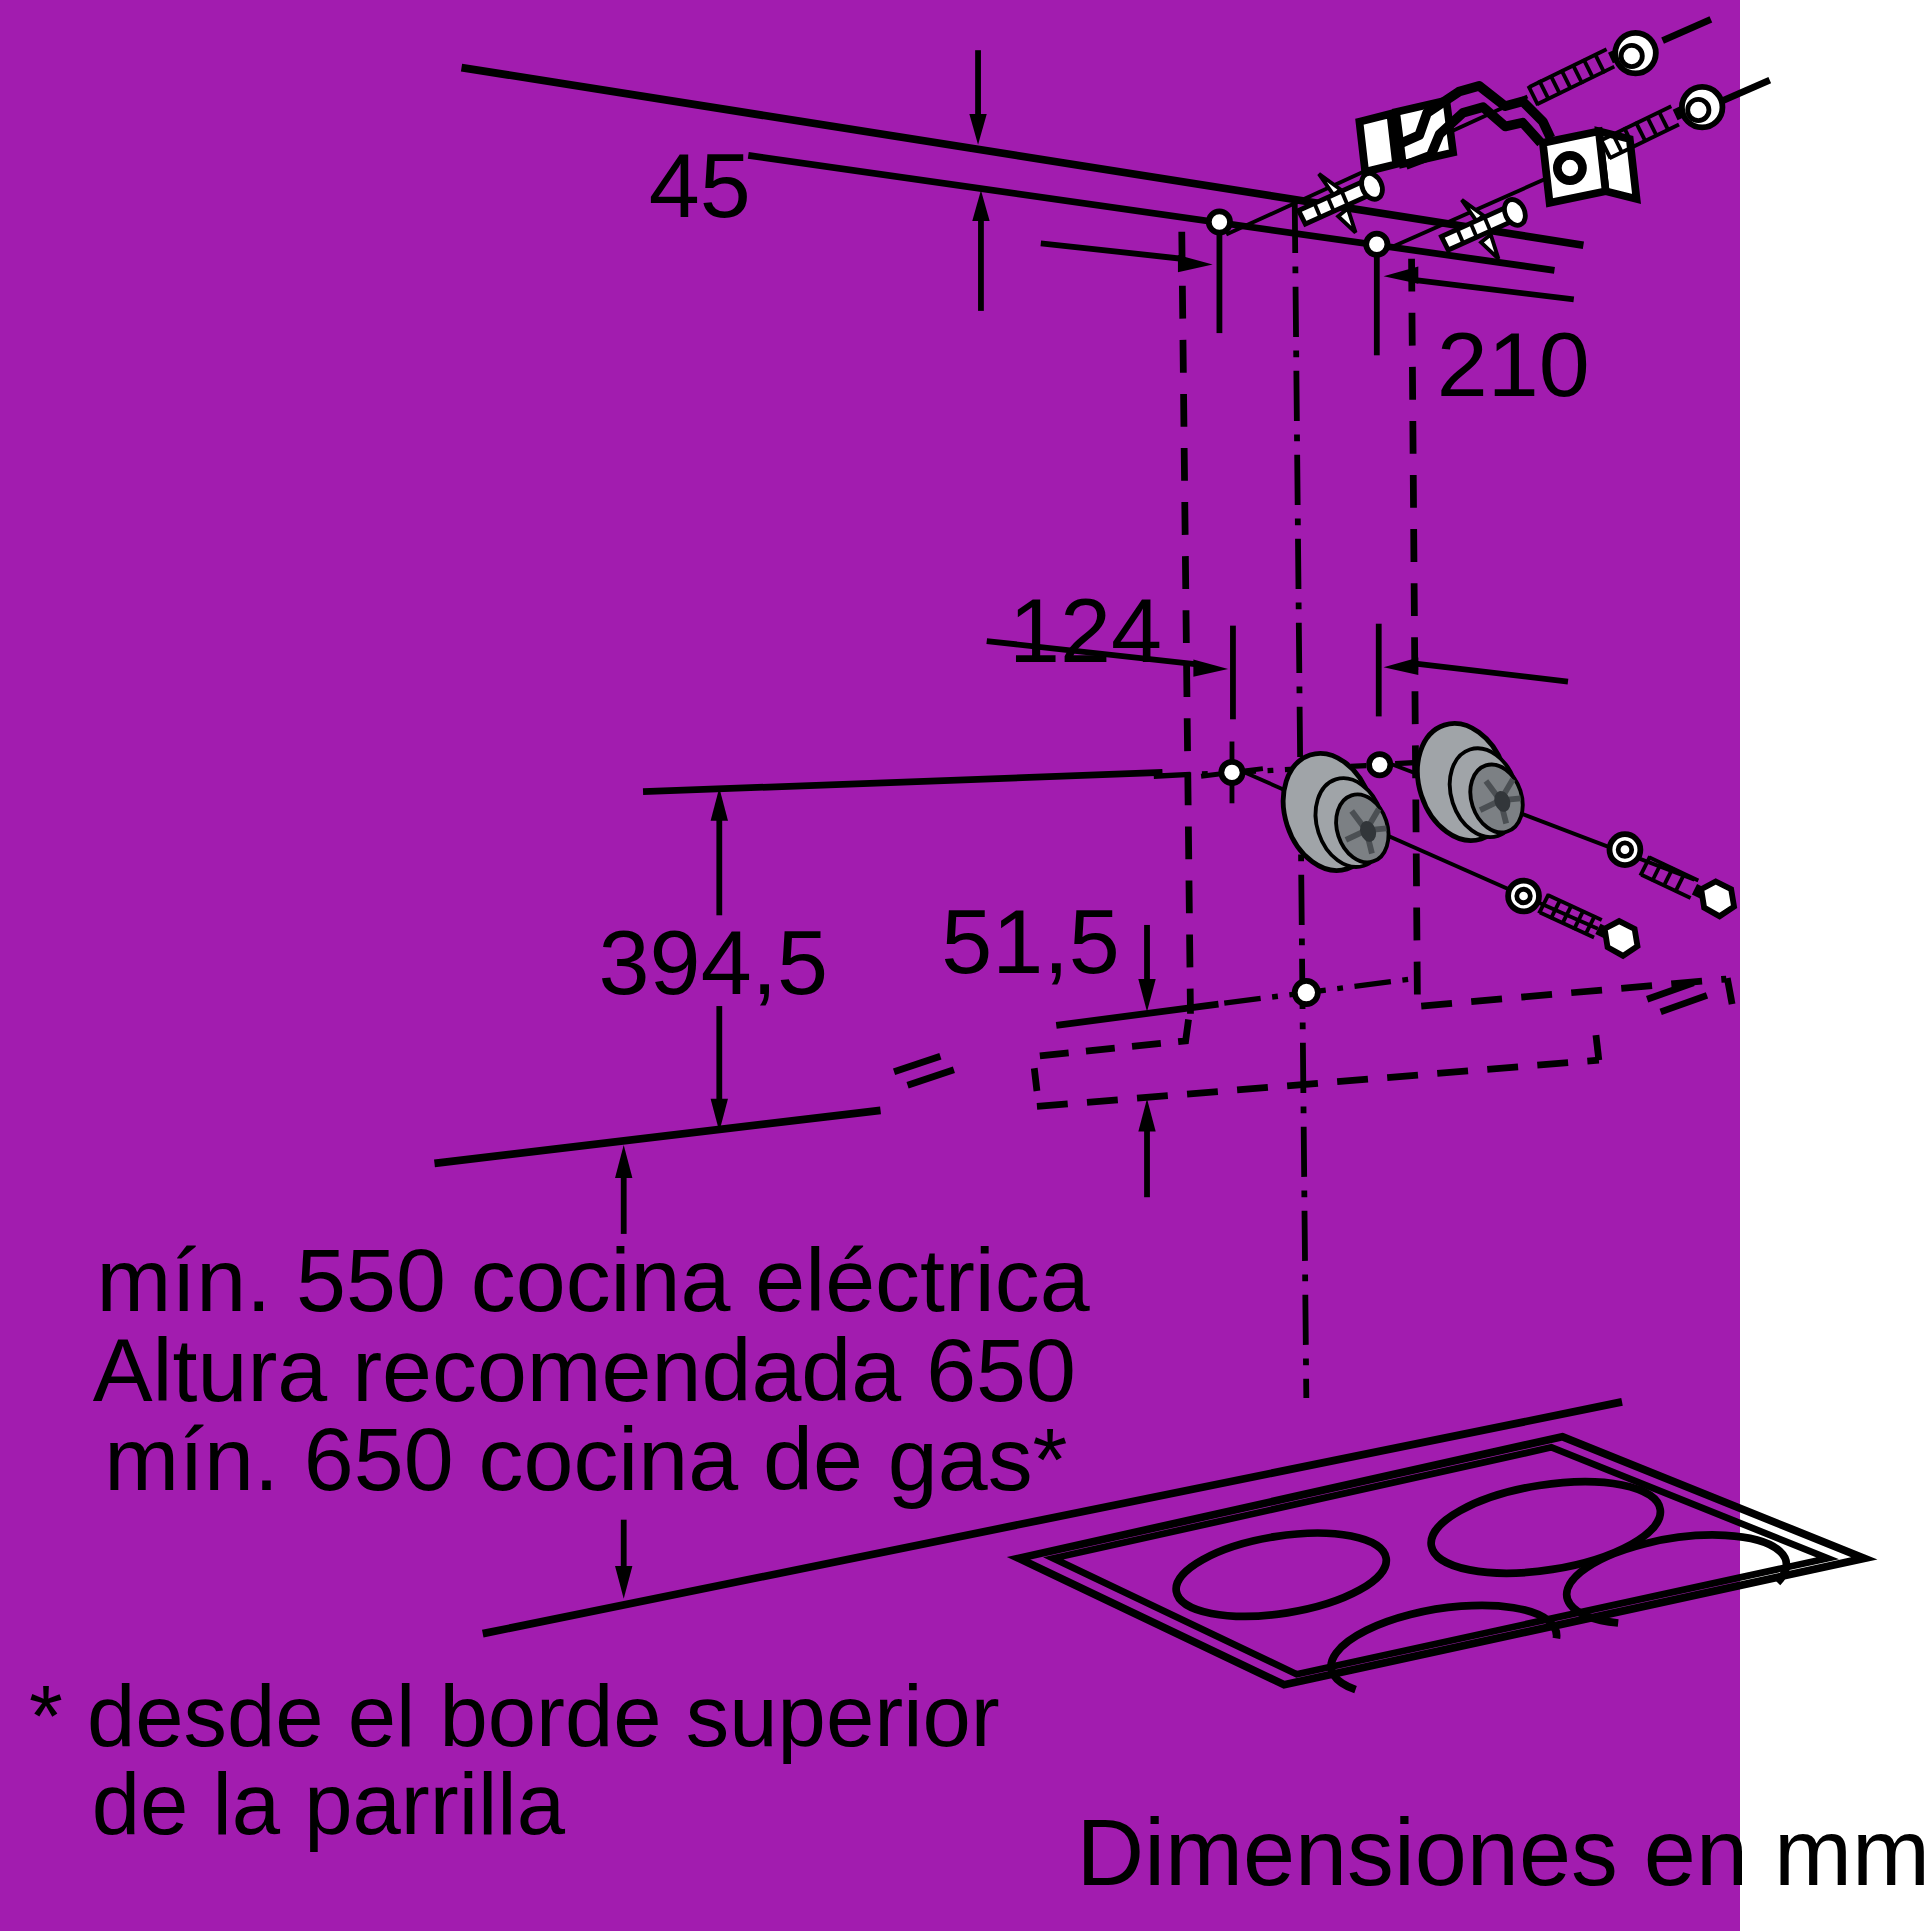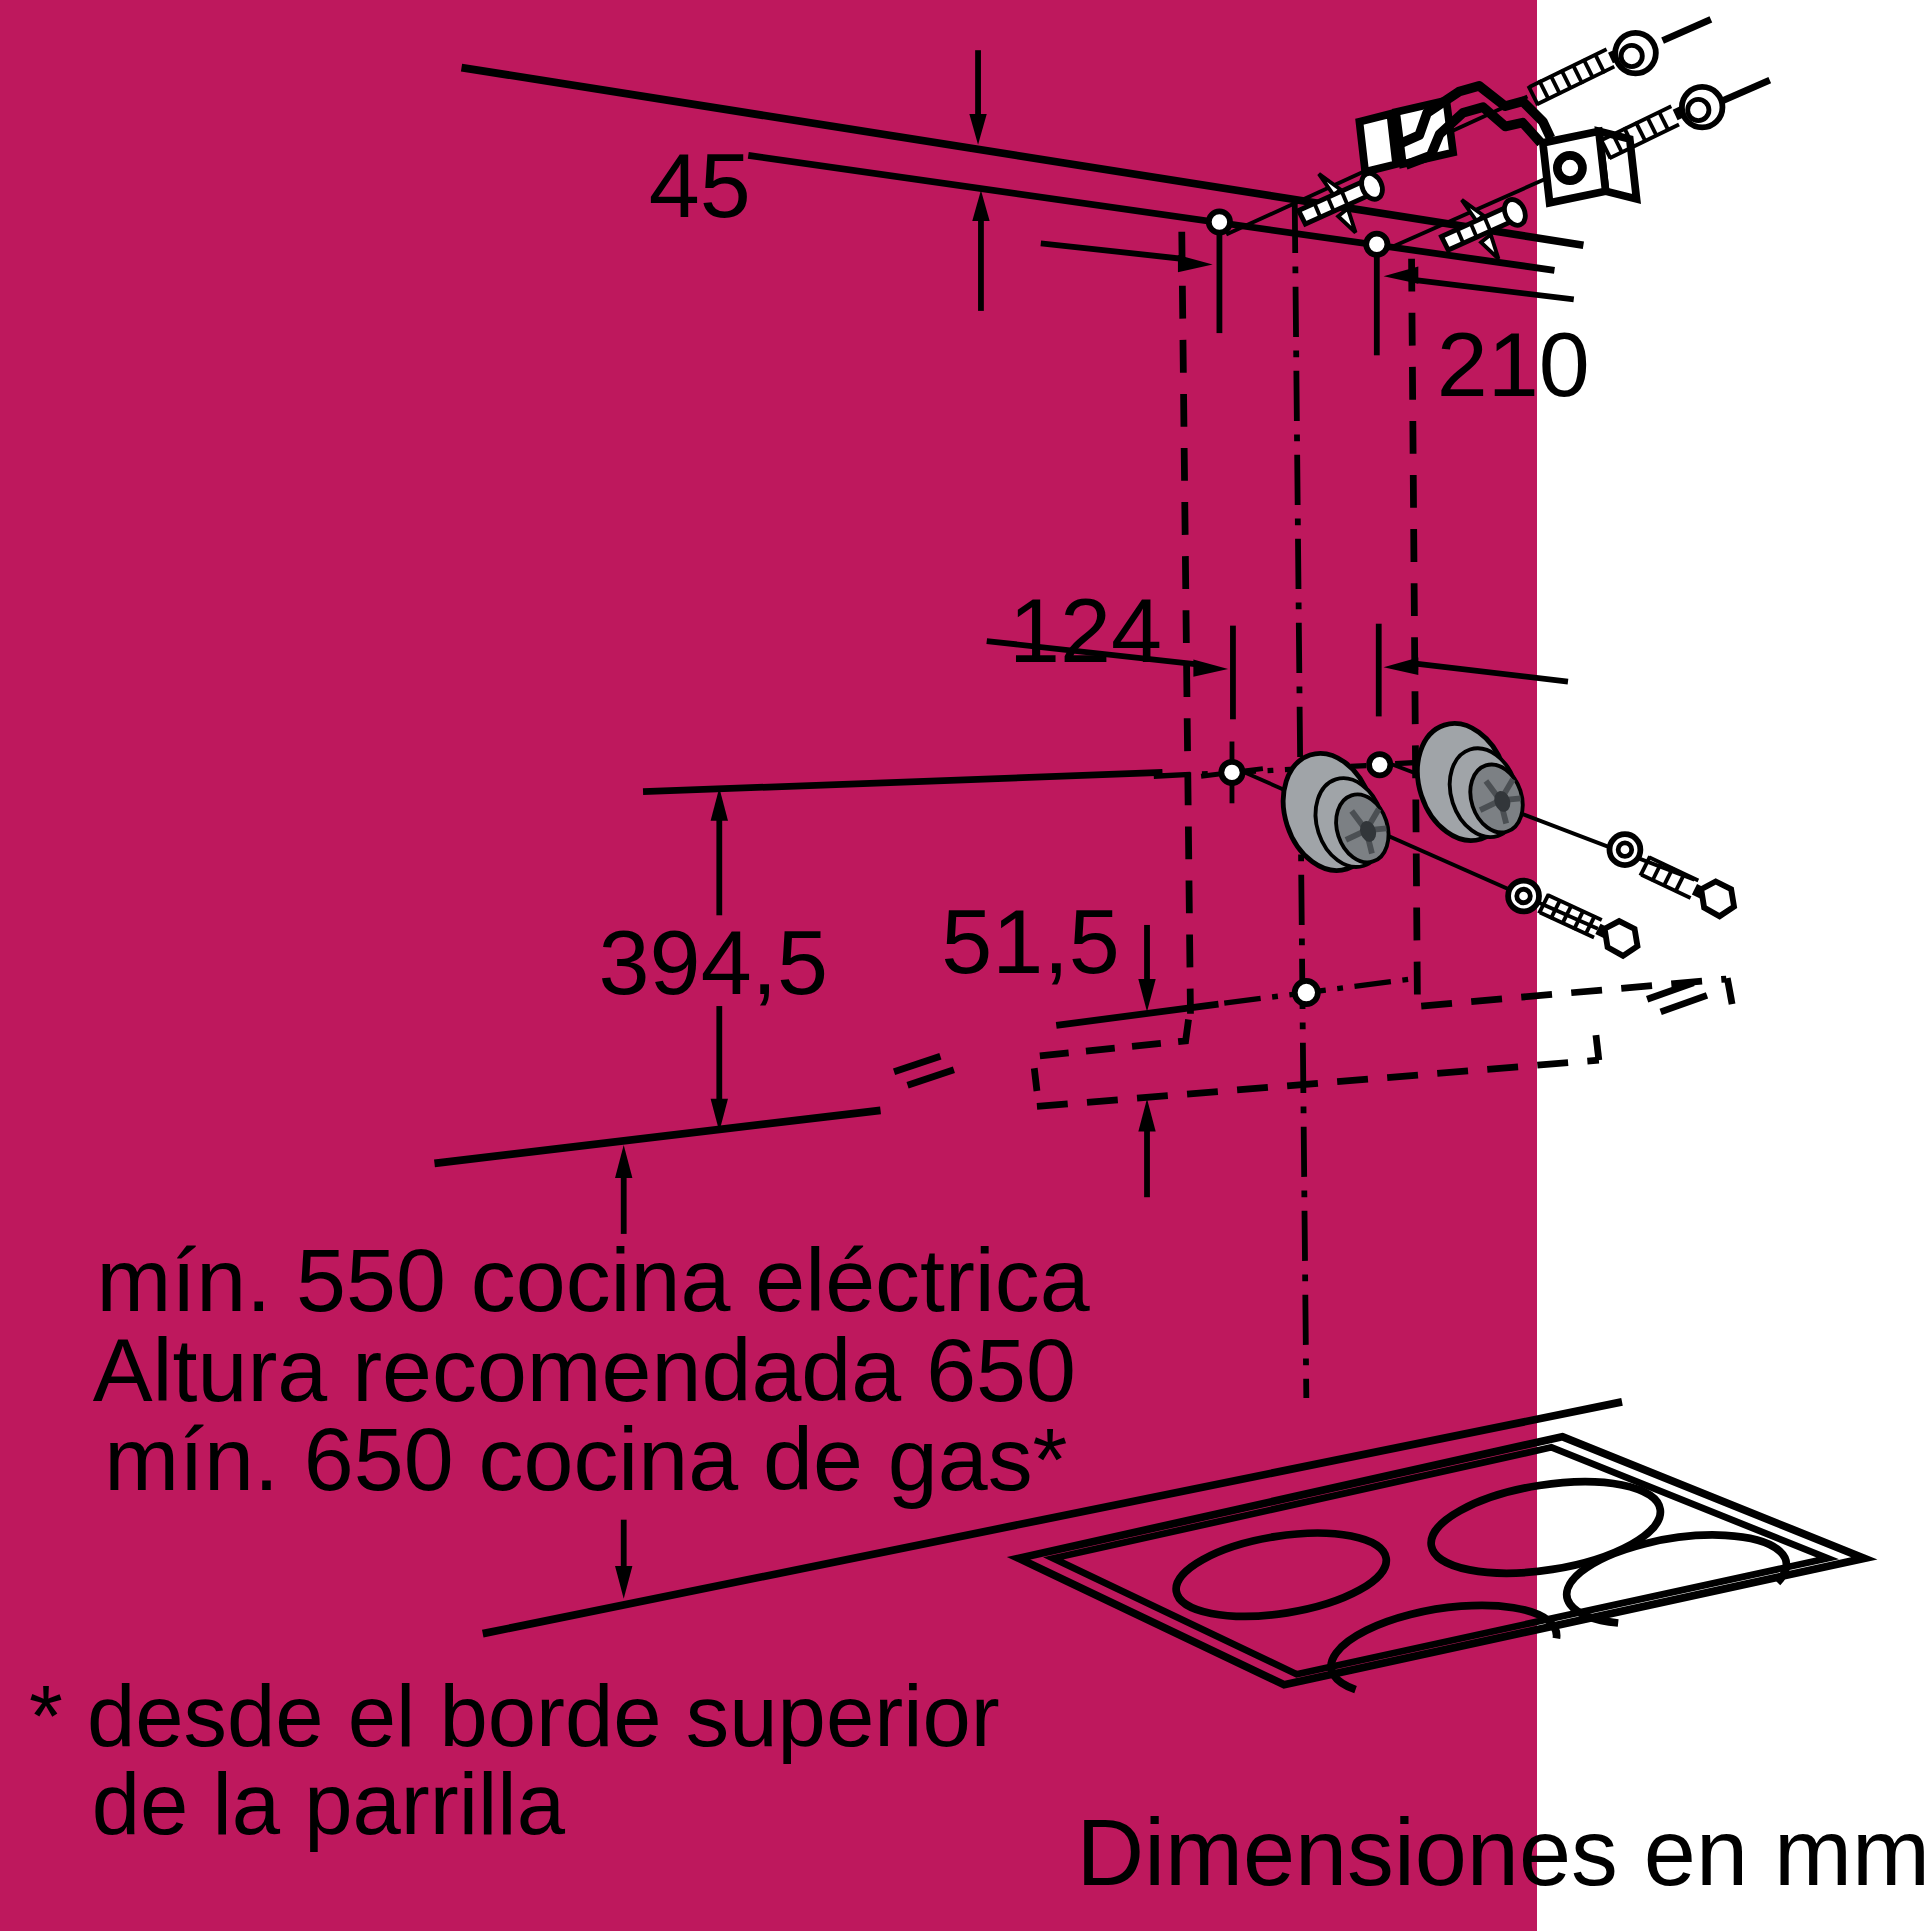--- a/index.html
+++ b/index.html
@@ -1,16 +1,16 @@
 <!DOCTYPE html>
 <html><head>
 <meta charset="utf-8">
 <style>
   html,body{margin:0;padding:0;background:#fff;}
-  .page{position:relative;width:1537px;height:1931px;background:#be185d;
+  .page{position:relative;width:1740px;height:1931px;background:#a21caf;
         font-family:"Liberation Sans", sans-serif;}
   svg{display:block;width:1931px;height:1931px;}
   svg text{font-family:"Liberation Sans","DejaVu Sans",sans-serif;fill:#000;}
   .dim-label{font-size:95px;}
   .note-label{font-size:93px;}
   .foot-label{font-size:90px;}
   .units-label{font-size:97px;}
 </style>
 </head>
 <body>

